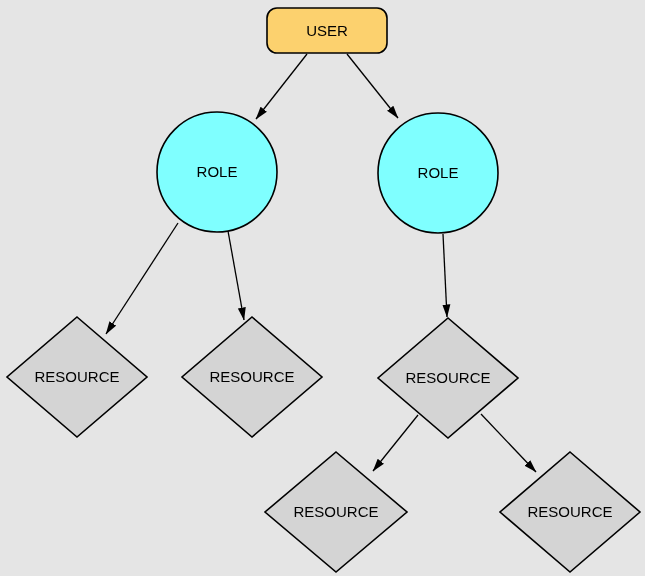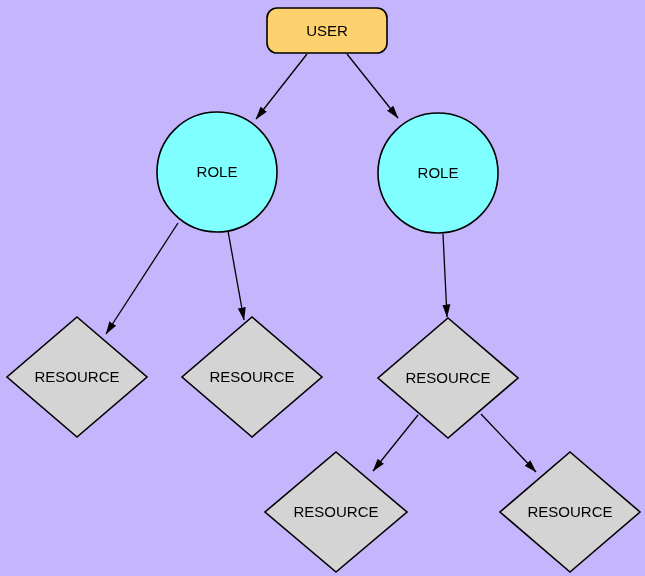--- a/index.html
+++ b/index.html
@@ -6,21 +6,21 @@
   html, body {
     margin: 0;
     padding: 0;
     background: #ffffff;
     font-family: "Liberation Sans", sans-serif;
   }
   .canvas {
     position: relative;
     width: 645px;
     height: 576px;
-    background: #c4b5fd;
+    background: #e5e5e5;
     overflow: hidden;
   }
   svg {
     display: block;
   }
   .node-label {
     font-family: "Liberation Sans", sans-serif;
     font-size: 15px;
     fill: #000000;
     text-anchor: middle;

